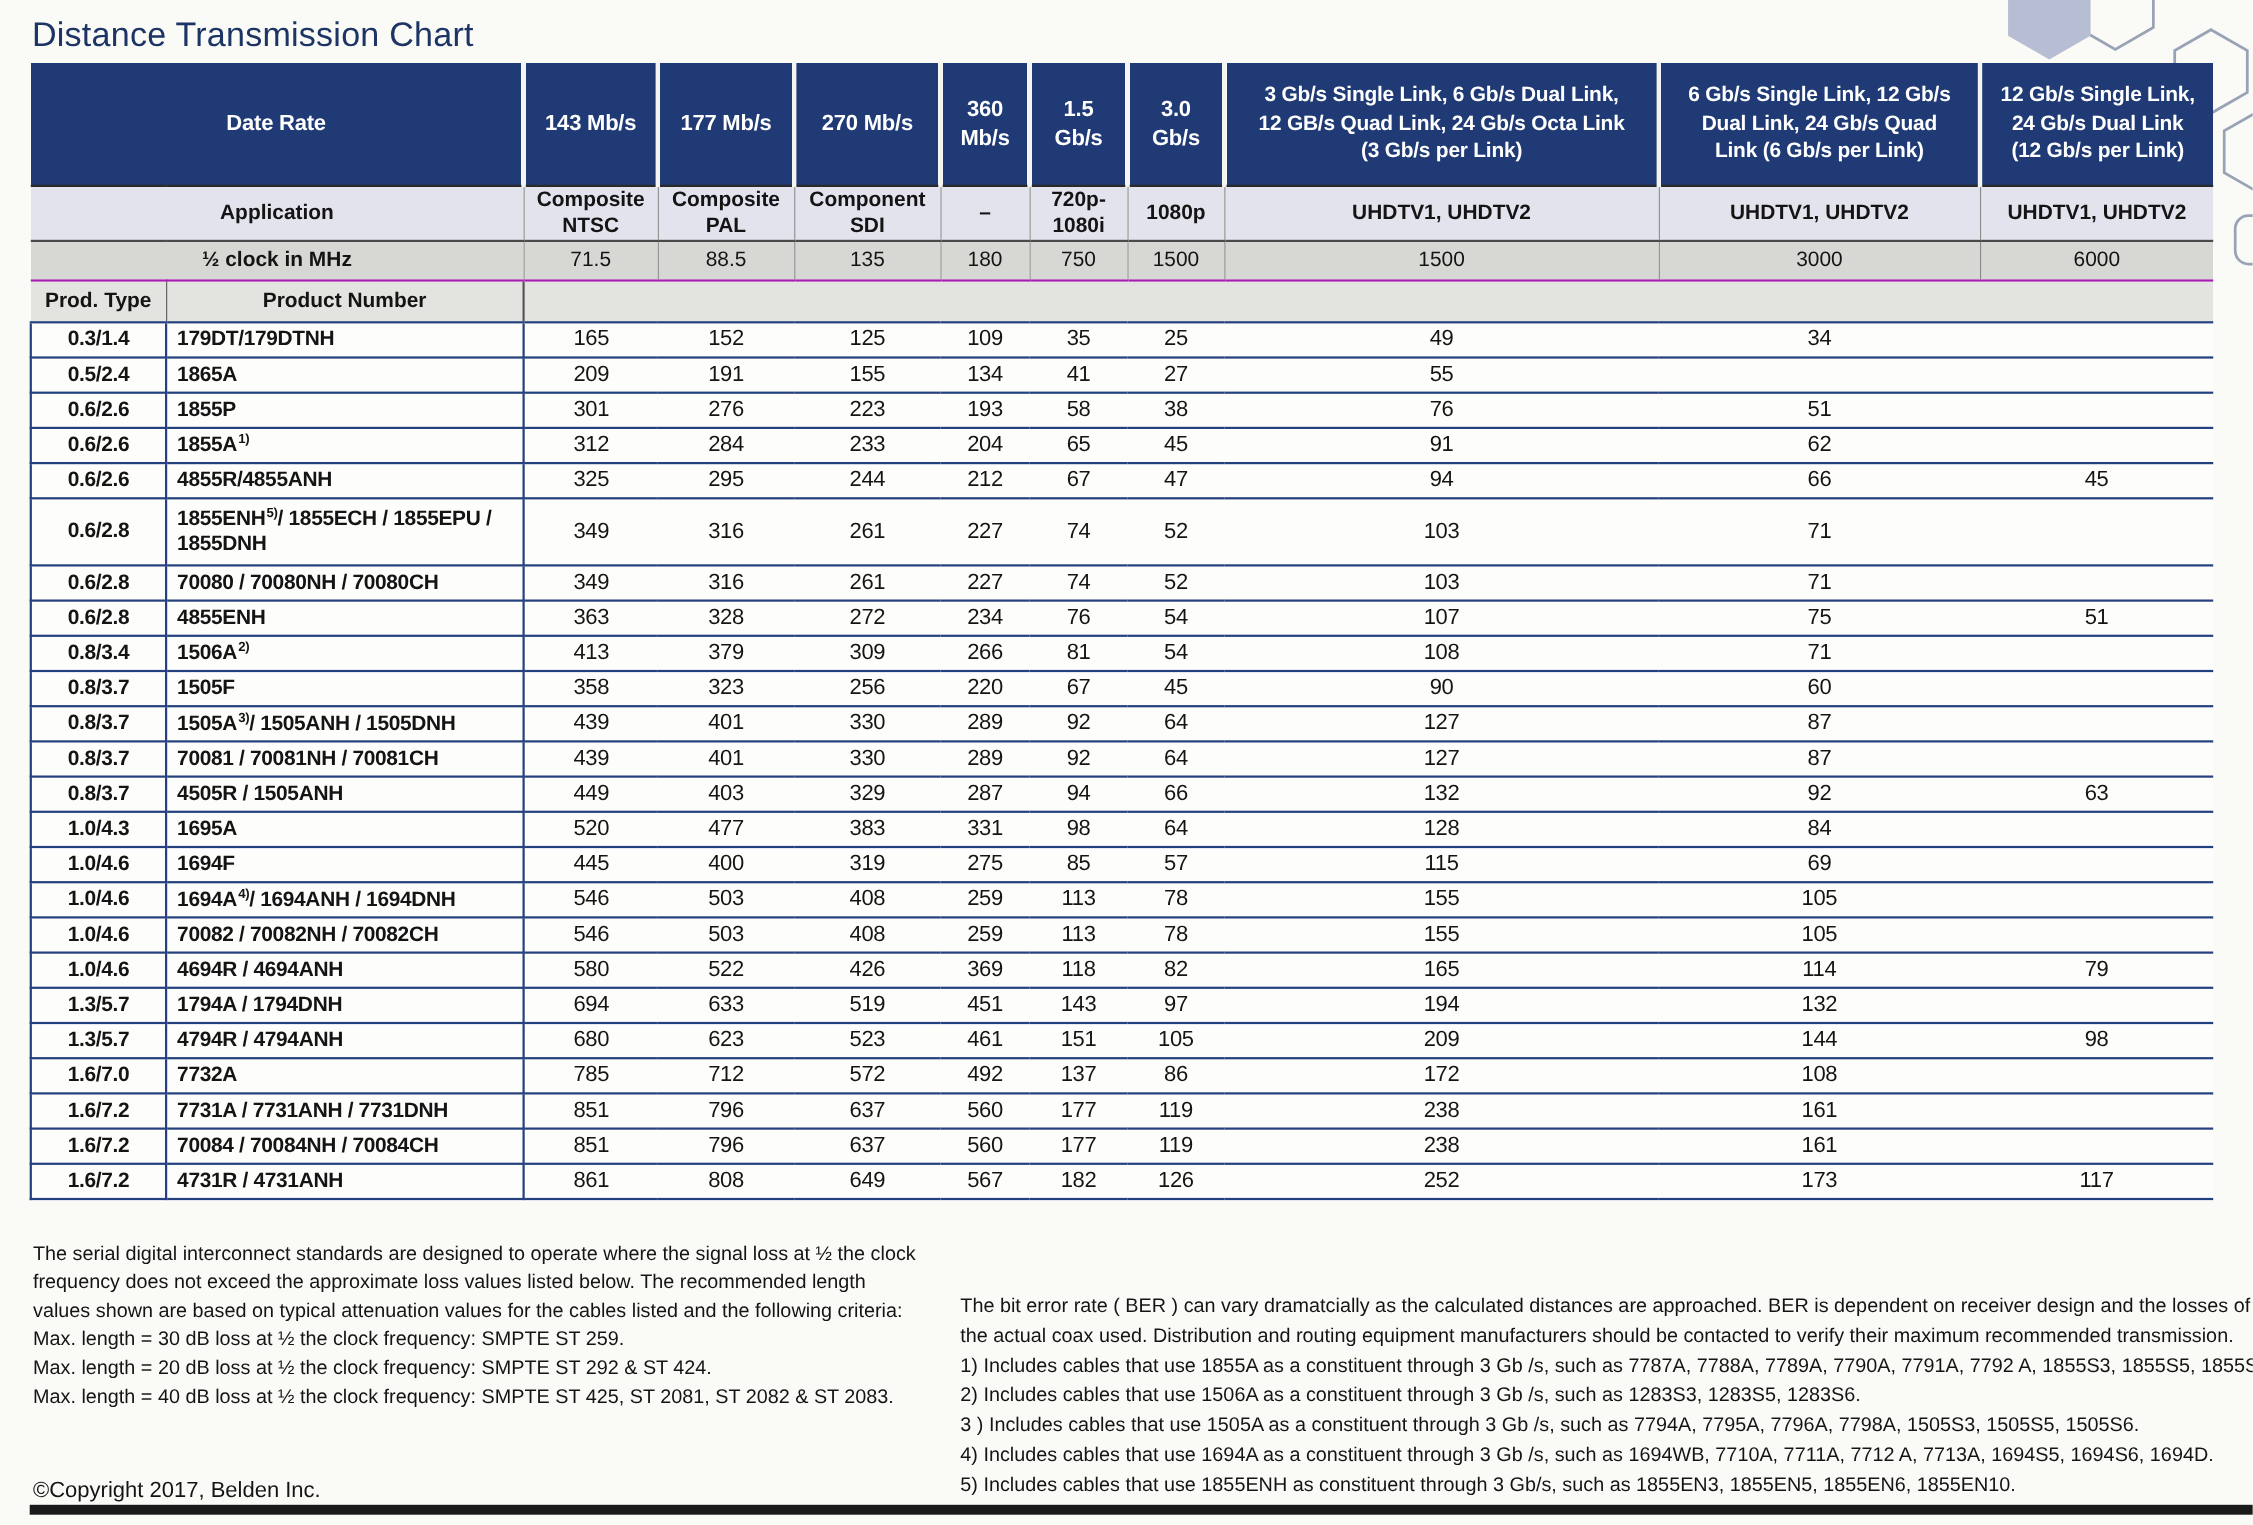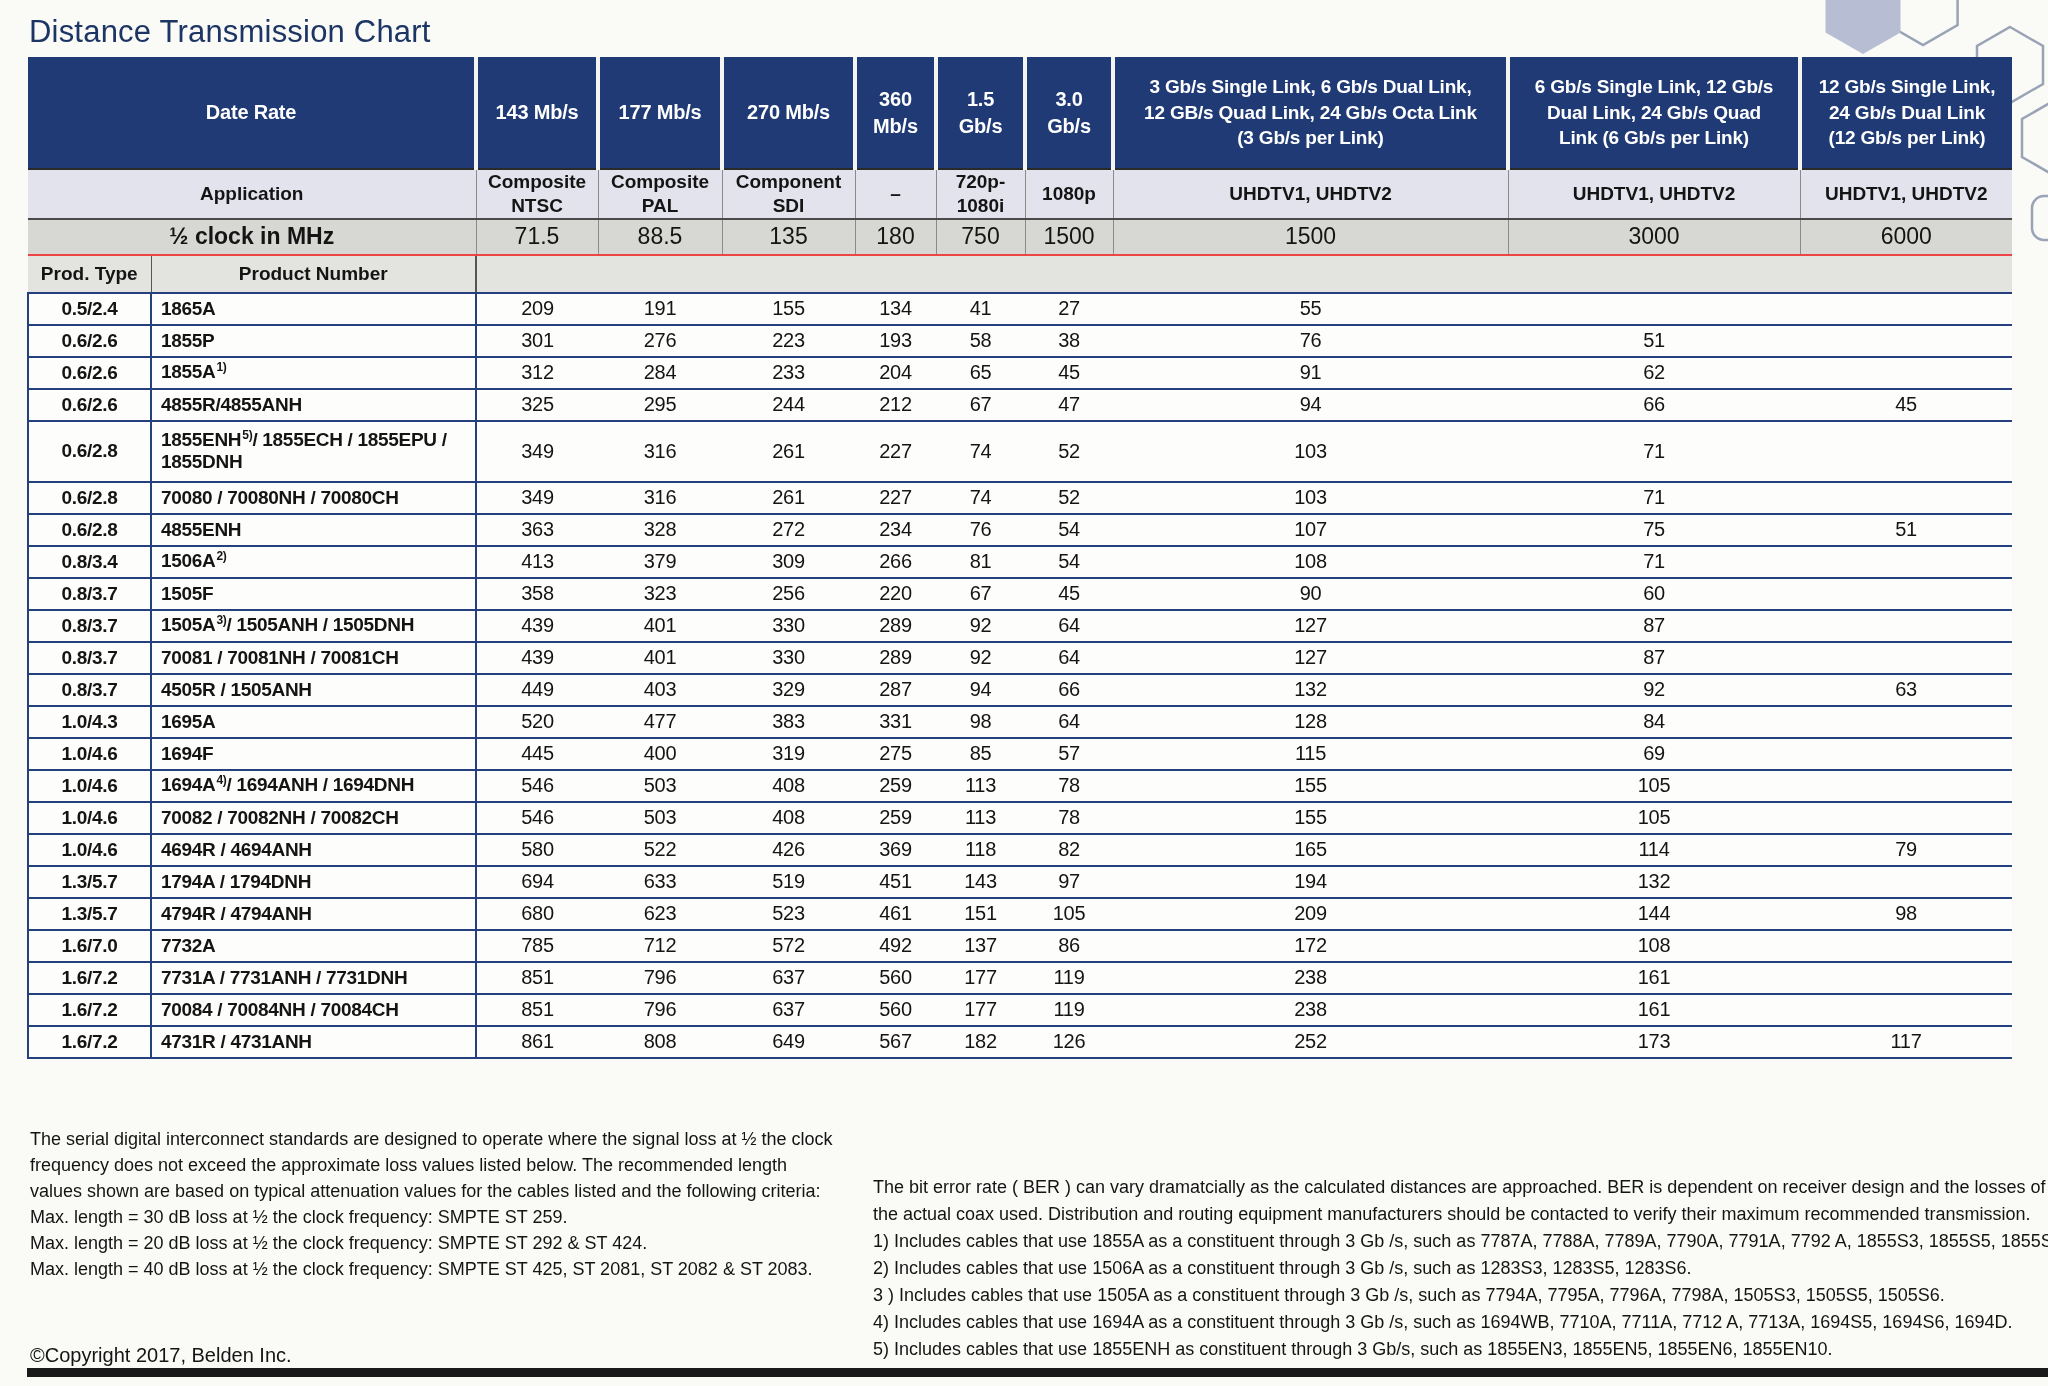--- a/index.html
+++ b/index.html
@@ -37,21 +37,21 @@
     background:var(--app-row-bg,#e3e3ed);
     font-size:19px;font-weight:700;white-space:pre-line;line-height:1.25;
     border-left:1px solid #8a8a8a;border-bottom:2px solid #4a4a4a;
   }
   tr.app-row td:first-child{border-left:none;}
 
   tr.clock-row{height:36px;}
   tr.atten-row{height:34px;}
   tr.clock-row td,tr.atten-row td{
     background:var(--gray-row-bg,#d7d7d3);
-    font-size:23px;border-left:1px solid #8a8a8a;border-bottom:2px solid #ef4444;margin-left:44px;
+    font-size:19px;border-left:1px solid #8a8a8a;border-bottom:2px solid #a21caf;margin-left:44px;
   }
   tr.clock-row td:first-child,tr.atten-row td:first-child{border-left:none;font-weight:700;}
 
   tr.prodhead-row{height:38px;}
   tr.prodhead-row td{
     background:var(--prod-header-bg,#e3e3df);
     font-size:19px;font-weight:700;
     border-bottom:2px solid var(--row-line-blue,#24407e);
   }
   tr.prodhead-row td.pn-head{border-left:1px solid #555;}
@@ -162,20 +162,33 @@
             <td>6000</td>
           </tr>
           <tr class="prodhead-row">
             <td>Prod. Type</td>
             <td class="pn-head">Product Number</td>
             <td class="filler" colspan="9"></td>
           </tr>
         </thead>
       <tbody>
           <tr class="data-row">
+            <td class="prod-type-cell">0.3/1.4</td>
+            <td class="product-cell">179DT/179DTNH</td>
+            <td class="value-cell">165</td>
+            <td class="value-cell">152</td>
+            <td class="value-cell">125</td>
+            <td class="value-cell">109</td>
+            <td class="value-cell">35</td>
+            <td class="value-cell">25</td>
+            <td class="value-cell">49</td>
+            <td class="value-cell">34</td>
+            <td class="value-cell"></td>
+          </tr>
+          <tr class="data-row">
             <td class="prod-type-cell">0.5/2.4</td>
             <td class="product-cell">1865A</td>
             <td class="value-cell">209</td>
             <td class="value-cell">191</td>
             <td class="value-cell">155</td>
             <td class="value-cell">134</td>
             <td class="value-cell">41</td>
             <td class="value-cell">27</td>
             <td class="value-cell">55</td>
             <td class="value-cell"></td>

